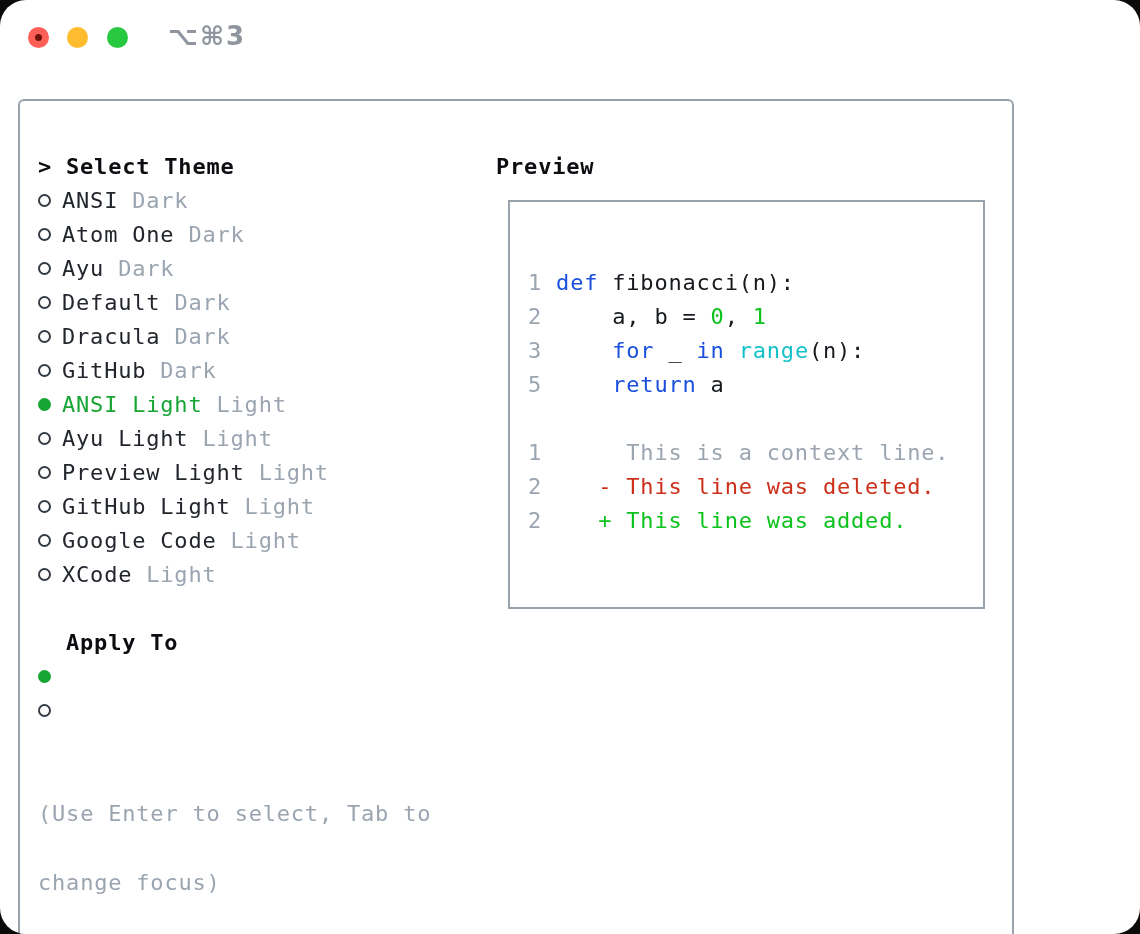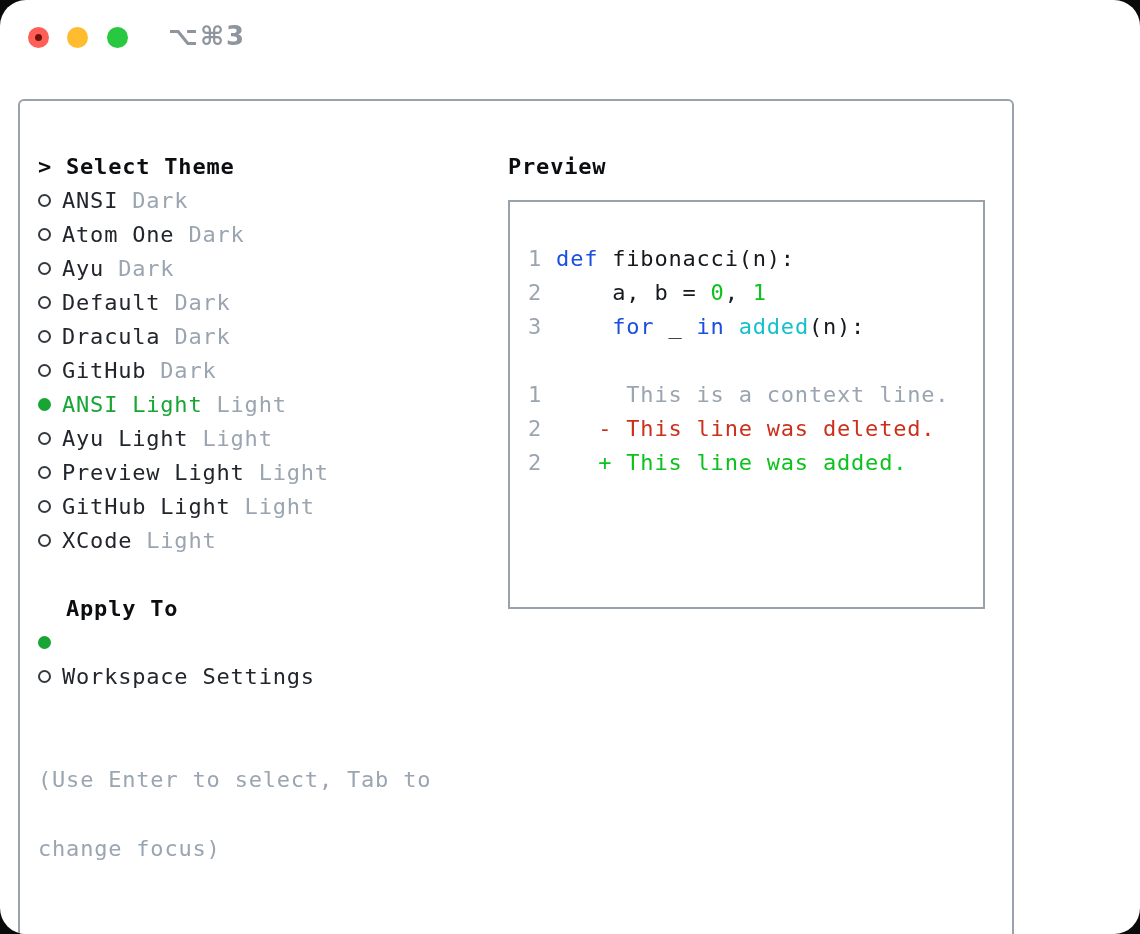--- a/index.html
+++ b/index.html
@@ -69,27 +69,27 @@
     display: inline-block; width: 13px; height: 13px;
     border: 2px solid #343a42; border-radius: 50%;
     margin-right: 11px; vertical-align: middle; position: relative; top: -2px;
   }
   .item.selected .bullet { background: var(--green); border-color: var(--green); }
   .item .label { color: var(--dark); }
   .item.selected .label { color: var(--green); }
   .item .variant { color: var(--muted); }
   .help-line { color: var(--muted); margin-top: 35px; }
   
-  .right-col { position: absolute; left: 488px; top: 49px; }
+  .right-col { position: absolute; left: 476px; top: 49px; }
   .preview-box {
     position: absolute; left: 488px; top: 99px;
     width: 477px; height: 409px;
     border: 2px solid var(--border);
     background: #fff;
-    padding: 40px 0 0 18px;
+    padding: 64px 0 0 18px;
     overflow: hidden;
   }
   .cline { height: 34px; line-height: 34px; font-size: 22px; letter-spacing: 0.8px; white-space: pre; color: var(--code); }
   .lnum { color: var(--muted); }
   .tok-kw { color: var(--kw); }
   .tok-builtin { color: var(--builtin); }
   .tok-num { color: var(--lit); }
   .tok-plain { color: var(--code); }
   .diff-context { color: var(--muted); }
   .diff-deleted { color: var(--red); }
@@ -118,49 +118,51 @@
           <div class="row item"><span class="bullet"></span><span class="label">ANSI </span><span class="variant">Dark</span></div>
           <div class="row item"><span class="bullet"></span><span class="label">Atom One </span><span class="variant">Dark</span></div>
           <div class="row item"><span class="bullet"></span><span class="label">Ayu </span><span class="variant">Dark</span></div>
           <div class="row item"><span class="bullet"></span><span class="label">Default </span><span class="variant">Dark</span></div>
           <div class="row item"><span class="bullet"></span><span class="label">Dracula </span><span class="variant">Dark</span></div>
           <div class="row item"><span class="bullet"></span><span class="label">GitHub </span><span class="variant">Dark</span></div>
           <div class="row item selected"><span class="bullet"></span><span class="label">ANSI Light </span><span class="variant">Light</span></div>
           <div class="row item"><span class="bullet"></span><span class="label">Ayu Light </span><span class="variant">Light</span></div>
           <div class="row item"><span class="bullet"></span><span class="label">Preview Light </span><span class="variant">Light</span></div>
           <div class="row item"><span class="bullet"></span><span class="label">GitHub Light </span><span class="variant">Light</span></div>
+          <div class="row item"><span class="bullet"></span><span class="label">Google Code </span><span class="variant">Light</span></div>
           <div class="row item"><span class="bullet"></span><span class="label">XCode </span><span class="variant">Light</span></div>
         </div>
 
       <div class="spacer"></div>
 
       <div class="row header-row"><span class="indent"></span><span>Apply To</span></div>
 
       <div id="apply-list">
           <div class="row item selected"><span class="bullet"></span></div>
-          <div class="row item"><span class="bullet"></span><span class="label">Workspace Settings</span></div>
+          <div class="row item"><span class="bullet"></span></div>
         </div>
 
       <div class="spacer"></div>
 
       <div>
         <div class="row help-line">(Use Enter to select, Tab to</div>
         <div class="row help-line">change focus)</div>
       </div>
     </div>
 
     <div class="right-col">
       <div class="row header-row"><span>Preview</span></div>
     </div>
 
     <div class="preview-box">
       <div id="code-lines">
           <div class="cline"><span class="lnum">1 </span><span class="tok-kw">def</span><span class="tok-plain"> fibonacci(n):</span></div>
           <div class="cline"><span class="lnum">2 </span><span class="tok-plain">    a, b = </span><span class="tok-num">0</span><span class="tok-plain">, </span><span class="tok-num">1</span></div>
-          <div class="cline"><span class="lnum">3 </span><span class="tok-plain">    </span><span class="tok-kw">for</span><span class="tok-plain"> _ </span><span class="tok-kw">in</span><span class="tok-plain"> </span><span class="tok-builtin">added</span><span class="tok-plain">(n):</span></div>
+          <div class="cline"><span class="lnum">3 </span><span class="tok-plain">    </span><span class="tok-kw">for</span><span class="tok-plain"> _ </span><span class="tok-kw">in</span><span class="tok-plain"> </span><span class="tok-builtin">range</span><span class="tok-plain">(n):</span></div>
+          <div class="cline"><span class="lnum">5 </span><span class="tok-plain">    </span><span class="tok-kw">return</span><span class="tok-plain"> a</span></div>
         </div>
       <div class="cline"></div>
       <div id="diff-lines">
           <div class="cline"><span class="lnum">1 </span><span class="diff-context">     This is a context line.</span></div>
           <div class="cline"><span class="lnum">2 </span><span class="diff-deleted">   - This line was deleted.</span></div>
           <div class="cline"><span class="lnum">2 </span><span class="diff-added">   + This line was added.</span></div>
         </div>
     </div>
 
   </div>

